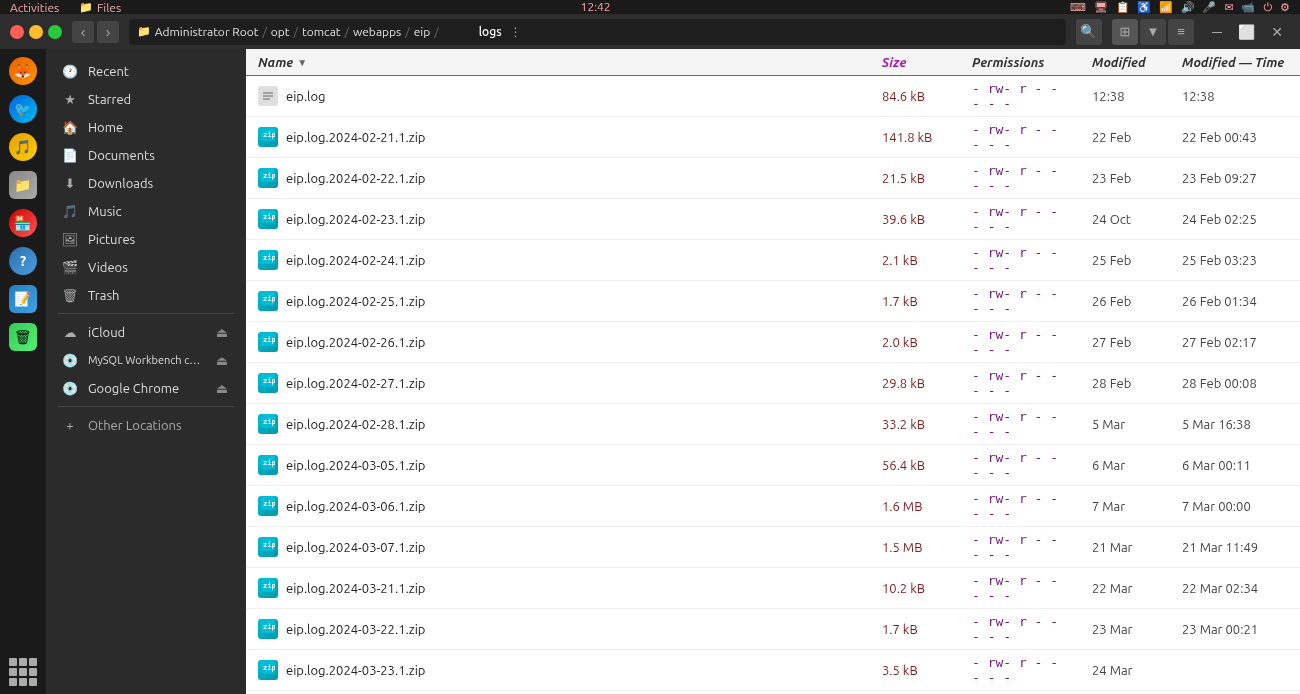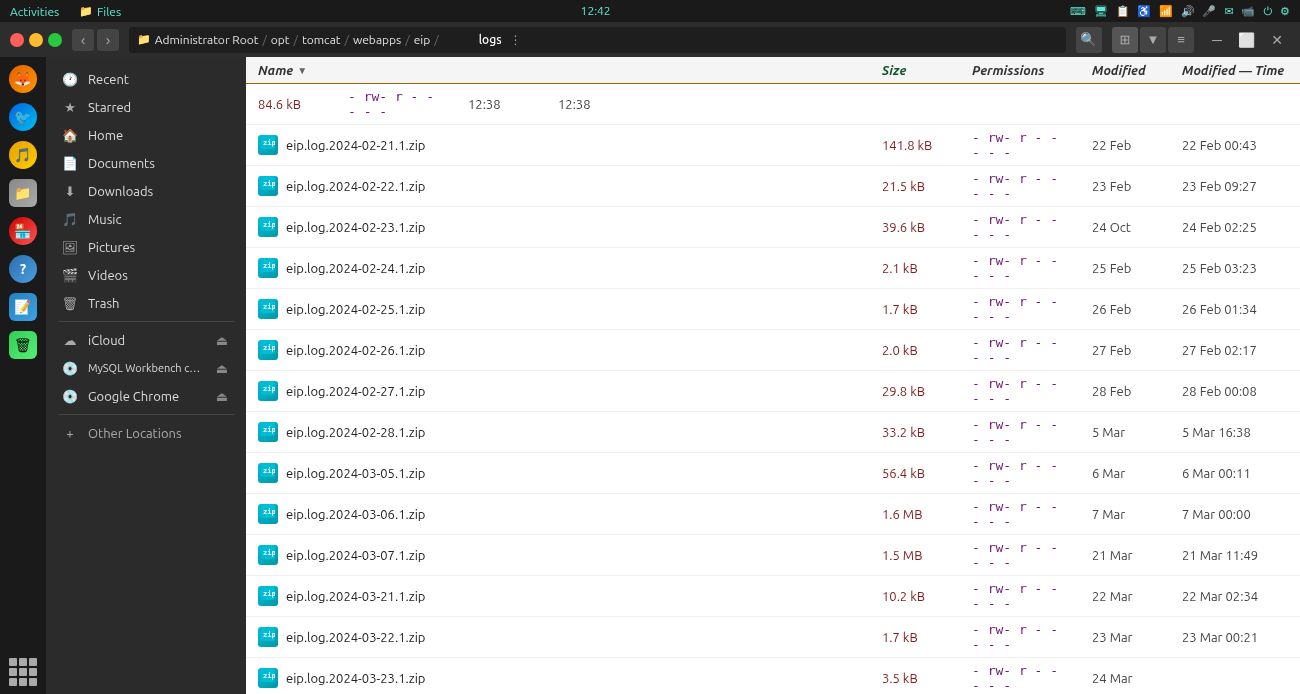--- a/index.html
+++ b/index.html
@@ -9,27 +9,27 @@
       background: #3c3c3c;
       font-family: 'Ubuntu', 'Segoe UI', sans-serif;
       font-size: 13px;
       overflow: hidden;
       display: flex;
       flex-direction: column;
     }
 
     
     .system-bar {
-      height: 22px;
+      height: 14px;
       background: #1a1a1a;
       display: flex;
       align-items: center;
       justify-content: space-between;
       padding: 0 10px;
-      color: #5eead4;
+      color: #fca5a5;
       font-size: 12px;
       flex-shrink: 0;
       gap: 20px;
     }
     .system-bar-left {
       display: flex;
       gap: 20px;
     }
     .system-bar-center {
       display: flex;
@@ -232,21 +232,21 @@
       flex: 1;
       padding: 6px 12px;
       font-weight: 600;
       font-size: 13px;
       color: #333;
       display: flex;
       align-items: center;
       gap: 4px;
       cursor: pointer;
     }
-    .col-size { width: 90px; padding: 6px 12px; font-weight: 600; font-size: 13px; color: #14532d; }
+    .col-size { width: 90px; padding: 6px 12px; font-weight: 600; font-size: 13px; color: #a21caf; }
     .col-perm { width: 120px; padding: 6px 12px; font-weight: 600; font-size: 13px; color: #333; }
     .col-mod { width: 90px; padding: 6px 12px; font-weight: 600; font-size: 13px; color: #333; }
     .col-mod-time { width: 130px; padding: 6px 12px; font-weight: 600; font-size: 13px; color: #333; }
 
     .file-list {
       flex: 1;
       overflow-y: auto;
     }
 
     .file-row {
@@ -491,20 +491,33 @@
         <span class="sort-indicator">▼</span>
       </div>
       <div class="col-size">Size</div>
       <div class="col-perm">Permissions</div>
       <div class="col-mod">Modified</div>
       <div class="col-mod-time">Modified — Time</div>
     </div>
     <div class="file-list" id="file-list-container">
 
     <div class="file-row">
+    <div class="file-name-cell">
+      <span class="file-icon">
+              <div class="log-icon">
+        <svg width="14" height="14" viewBox="0 0 14 14">
+          <rect width="14" height="14" rx="2" fill="#ddd"></rect>
+          <line x1="2" y1="4" x2="12" y2="4" stroke="#666" stroke-width="1"></line>
+          <line x1="2" y1="7" x2="12" y2="7" stroke="#666" stroke-width="1"></line>
+          <line x1="2" y1="10" x2="9" y2="10" stroke="#666" stroke-width="1"></line>
+        </svg>
+       </div>
+            </span>
+      <span>eip.log</span>
+    </div>
     <div class="file-size-cell">84.6 kB</div>
     <div class="file-perm-cell">- rw- r - - - - -</div>
     <div class="file-mod-cell">12:38</div>
     <div class="file-mod-time-cell">12:38</div>
   </div>
         <div class="file-row">
     <div class="file-name-cell">
       <span class="file-icon">
               <div class="zip-icon">
         <svg width="14" height="14" viewBox="0 0 14 14">

